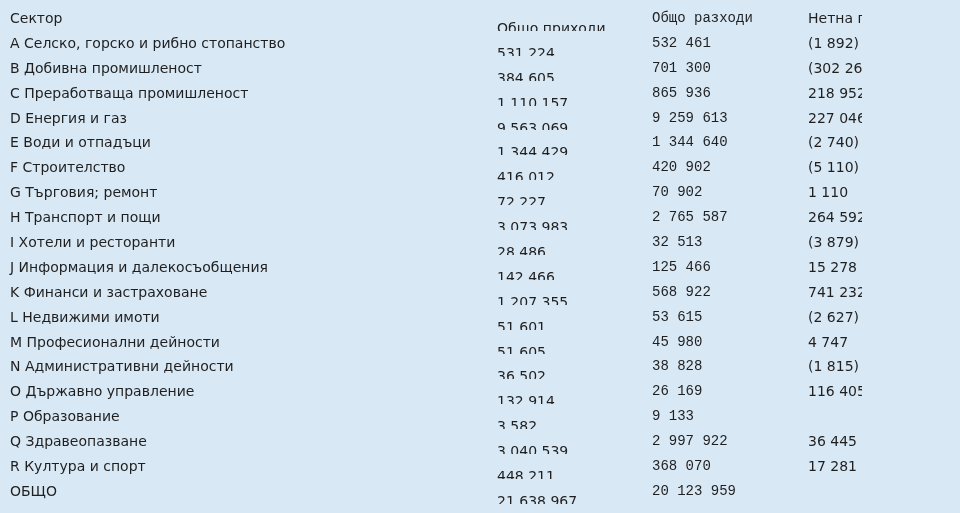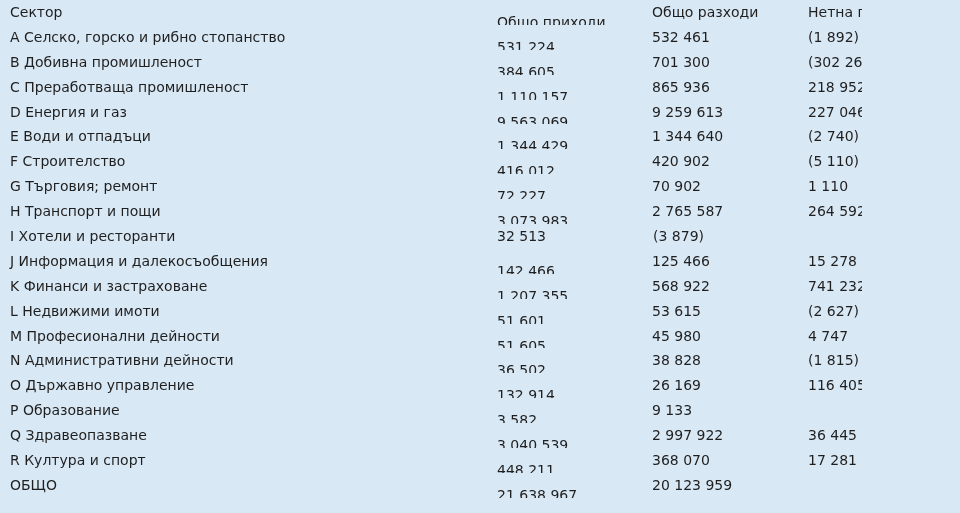--- a/index.html
+++ b/index.html
@@ -12,34 +12,35 @@
     background: #d9e8f5;
     font-family: "DejaVu Sans", "Liberation Sans", sans-serif;
     font-size: 14px;
     color: #1f1f1f;
     overflow: hidden;
   }
   .table {
     width: 862px;
     height: 513px;
     box-sizing: border-box;
+    padding-top: 6px;
   }
   .row {
     display: flex;
     height: 24.9px;
     line-height: 24.9px;
     white-space: nowrap;
   }
   .cell {
     box-sizing: border-box;
     overflow: hidden;
   }
   .c0 { width: 497px; padding-left: 10px; }
   .c1 { width: 155px; margin-top: 10px; }
-  .c2 { width: 156px; }
+  .c2 { width: 156px; font-family: Liberation Mono, monospace; }
   .c3 { flex: 1; }
 </style>
 </head>
 <body>
 
 <div class="table">
   <div class="row header">
     <div class="cell c0">Сектор</div>
     <div class="cell c1">Общо приходи</div>
     <div class="cell c2">Общо разходи</div>
@@ -89,20 +90,21 @@
         <div class="cell c3">1 110</div>
       </div>
       <div class="row">
         <div class="cell c0">H Транспорт и пощи</div>
         <div class="cell c1">3 073 983</div>
         <div class="cell c2">2 765 587</div>
         <div class="cell c3">264 592</div>
       </div>
       <div class="row">
         <div class="cell c0">I Хотели и ресторанти</div>
+        <div class="cell c1">28 486</div>
         <div class="cell c2">32 513</div>
         <div class="cell c3">(3 879)</div>
       </div>
       <div class="row">
         <div class="cell c0">J Информация и далекосъобщения</div>
         <div class="cell c1">142 466</div>
         <div class="cell c2">125 466</div>
         <div class="cell c3">15 278</div>
       </div>
       <div class="row">

